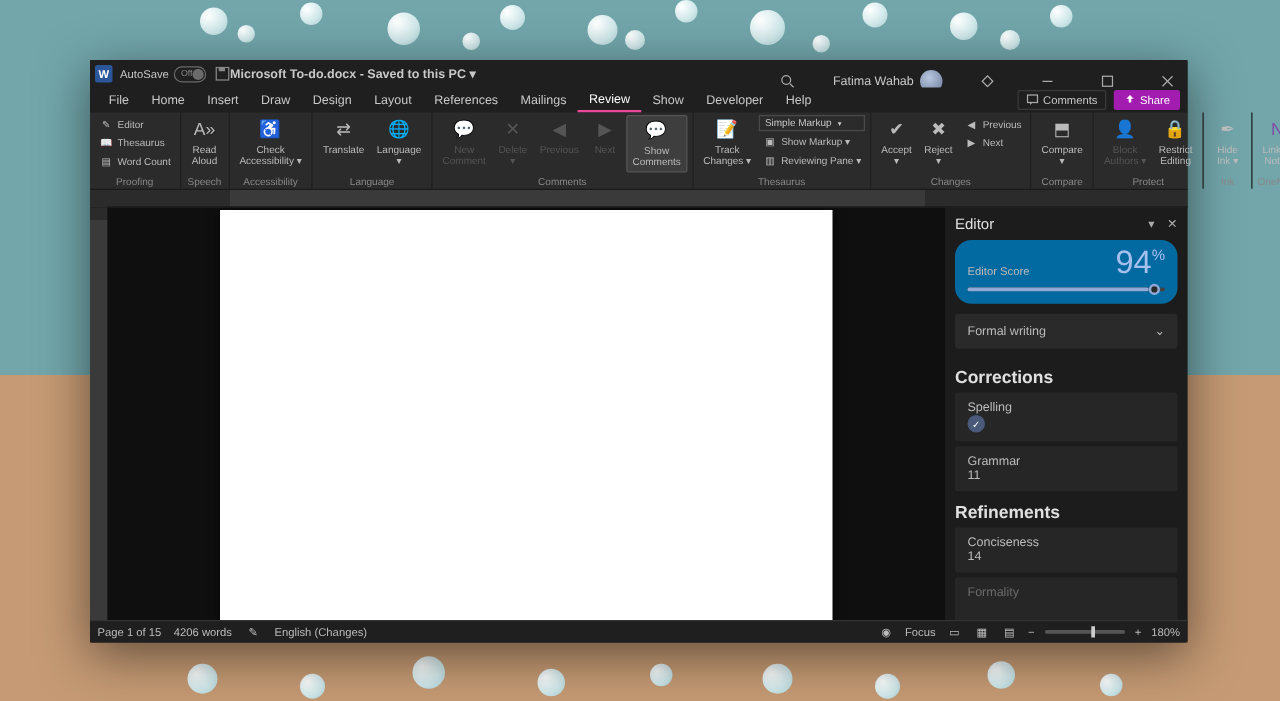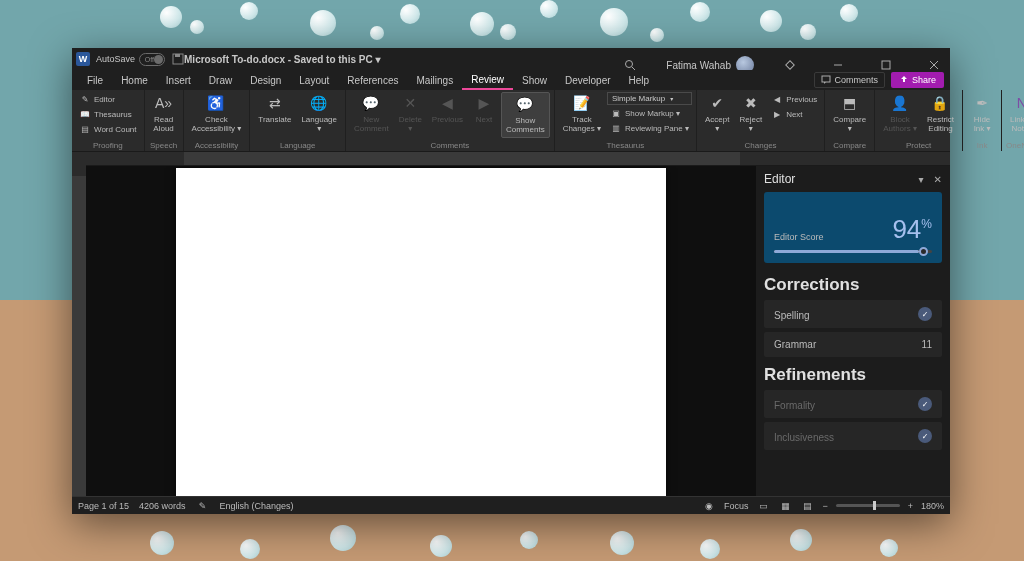--- a/index.html
+++ b/index.html
@@ -46,31 +46,31 @@
   .ruler-corner { position:absolute; left:0; top:0; width:14px; height:14px; background:#2b2b2b; }
   .workspace { flex:1; display:flex; overflow:hidden; }
   .ruler-v { width:14px; background:#2b2b2b; }
   .ruler-v-inner { margin-top:10px; height:100%; background:#3a3a3a; }
   .docarea { flex:1; background:#0f0f0f; display:flex; justify-content:center; overflow:hidden; position:relative; }
   .page { width:490px; height:640px; background:#fff; margin-top:2px; box-shadow:0 0 8px rgba(0,0,0,.6); }
   .editor-pane { width:194px; background:#1c1c1c; display:flex; flex-direction:column; padding:6px 8px 0; }
   .editor-head { display:flex; align-items:center; justify-content:space-between; margin-bottom:6px; }
   .editor-title { font-size:12px; color:#e0e0e0; }
   .editor-head-icons { display:flex; gap:10px; color:#aaa; font-size:10px; }
-  .score-card { background:#0c4a6e; border-radius:3px; padding:24px 10px 10px; margin-bottom:8px; }
+  .score-card { background:#0369a1; border-radius:13px; padding:4px 10px 10px; margin-bottom:8px; }
   .score-row { display:flex; justify-content:space-between; align-items:flex-end; }
   .score-label { font-size:9px; color:#bbb; }
   .score-val { font-size:26px; font-weight:300; color:#a6c0ee; line-height:1; }
   .score-pct { font-size:12px; vertical-align:super; }
   .score-bar { margin-top:8px; height:3px; background:#444; border-radius:2px; position:relative; }
   .score-fill { position:absolute; left:0; top:0; bottom:0; width:92%; background:#8fa9d8; border-radius:2px; }
   .score-knob { position:absolute; right:4px; top:-3px; width:9px; height:9px; border:2px solid #8fa9d8; border-radius:50%; background:#2a2a2a; }
   .style-select { background:#2a2a2a; border-radius:3px; padding:8px 10px; font-size:10px; display:flex; justify-content:space-between; align-items:center; color:#bbb; margin-bottom:10px; cursor:pointer; }
-  .section-label { font-size:17px; color:#e0e0e0; font-weight:600; margin:4px 0 5px; }
-  .corr-item { background:#262626; border-radius:2px; padding:7px 10px; font-size:10px; display:flex; justify-content:space-between; align-items:flex-end; color:#bbb; margin-bottom:4px; cursor:pointer; }
+  .section-label { font-size:14px; color:#e0e0e0; font-weight:600; margin:4px 0 5px; }
+  .corr-item { background:#262626; border-radius:2px; padding:7px 10px; font-size:10px; display:flex; justify-content:space-between; align-items:flex-start; color:#bbb; margin-bottom:4px; cursor:pointer;flex-direction:column; }
   .corr-item.dim { color:#6a6a6a;gap:42px; }
   .check-badge { width:14px; height:14px; border-radius:50%; background:#4a5a7a; color:#fff; font-size:8px; display:flex; align-items:center; justify-content:center; }
   .statusbar { height:18px; background:#1f1f1f; border-top:1px solid #333; display:flex; align-items:center; padding:0 6px; font-size:9px; color:#bbb; gap:10px; }
   .statusbar .right { margin-left:auto; display:flex; align-items:center; gap:8px; }
   .zoom-slider { width:64px; height:3px; background:#555; position:relative; border-radius:2px; }
   .zoom-thumb { position:absolute; left:58%; top:-3px; width:3px; height:9px; background:#ccc; }
   .sb-icon { width:14px; height:14px; display:flex; align-items:center; justify-content:center; }
   svg { display:block; }
 </style>
 </head>
@@ -389,30 +389,38 @@
       <div class="score-card">
         <div class="score-row">
           <span class="score-label">Editor Score</span>
           <span class="score-val"><span>94</span><span class="score-pct">%</span></span>
         </div>
         <div class="score-bar">
           <div class="score-fill"></div>
             <div class="score-knob"></div>
         </div>
       </div>
+      <div class="style-select">
+        <span>Formal writing</span>
+        <span>⌄</span>
+      </div>
       <div class="section-label">Corrections</div>
       <div class="corr-item">
         <span>Spelling</span>
         <span class="check-badge">✓</span>
       </div>
       <div class="corr-item">
         <span>Grammar</span>
         <span>11</span>
       </div>
       <div class="section-label">Refinements</div>
+      <div class="corr-item">
+        <span>Conciseness</span>
+        <span>14</span>
+      </div>
       <div class="corr-item dim">
         <span>Formality</span>
         <span class="check-badge">✓</span>
       </div>
       <div class="corr-item dim">
         <span>Inclusiveness</span>
         <span class="check-badge">✓</span>
       </div>
     </div>
   </div>

